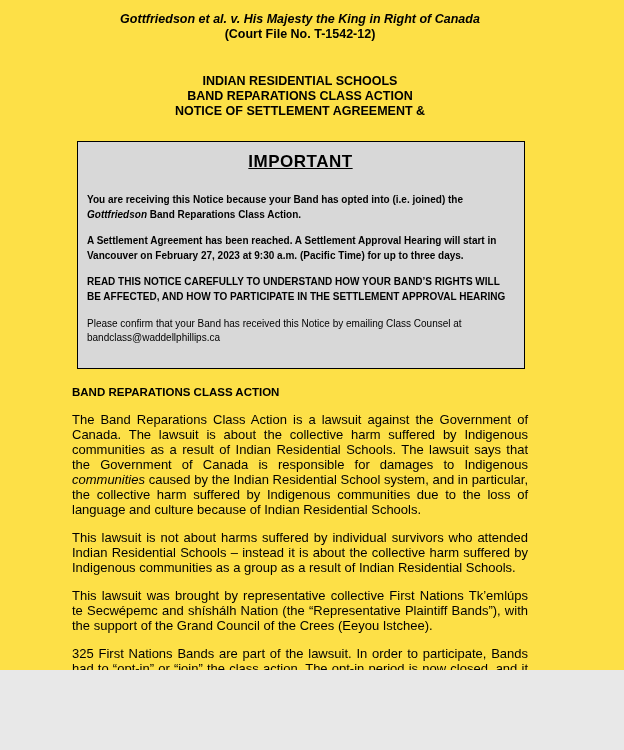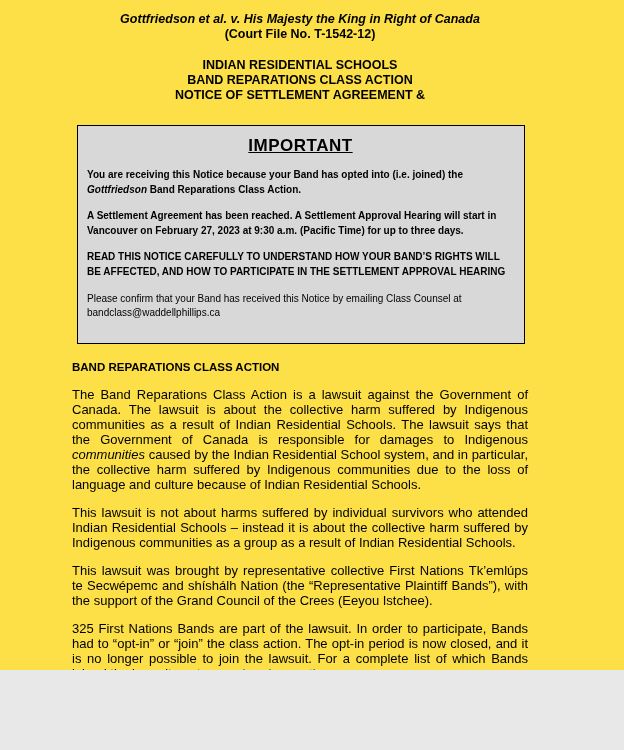--- a/index.html
+++ b/index.html
@@ -12,32 +12,32 @@
     color: #000000;
     font-family: "Liberation Sans", sans-serif;
     box-sizing: border-box;
     padding: 12px 96px 0 72px;
     overflow: hidden;
   }
 
   
   .doc-header { text-align: center; font-size: 12.5px; line-height: 15px; font-weight: bold; }
   .case-title { font-style: italic; }
-  .notice-title { margin-top: 16px; text-align: center; font-size: 12.5px; line-height: 15px; font-weight: bold; }
+  .notice-title { margin-top: 32px; text-align: center; font-size: 12.5px; line-height: 15px; font-weight: bold; }
 
   
   .important-box {
     margin: 22px 3px 0 5px;
     background: #d8d8d8;
     border: 1px solid #000000;
     padding: 7px 10px 10px 9px;
     box-sizing: border-box;
   }
   .box-heading {
-    margin: 3px 0 12px 0;
+    margin: 3px 0 21px 0;
     text-align: center;
     font-size: 17px;
     font-weight: bold;
     text-decoration: underline;
     letter-spacing: 0.5px;
   }
   .box-para {
     margin: 0 0 12px 0;
     font-size: 10px;
     font-weight: bold;

